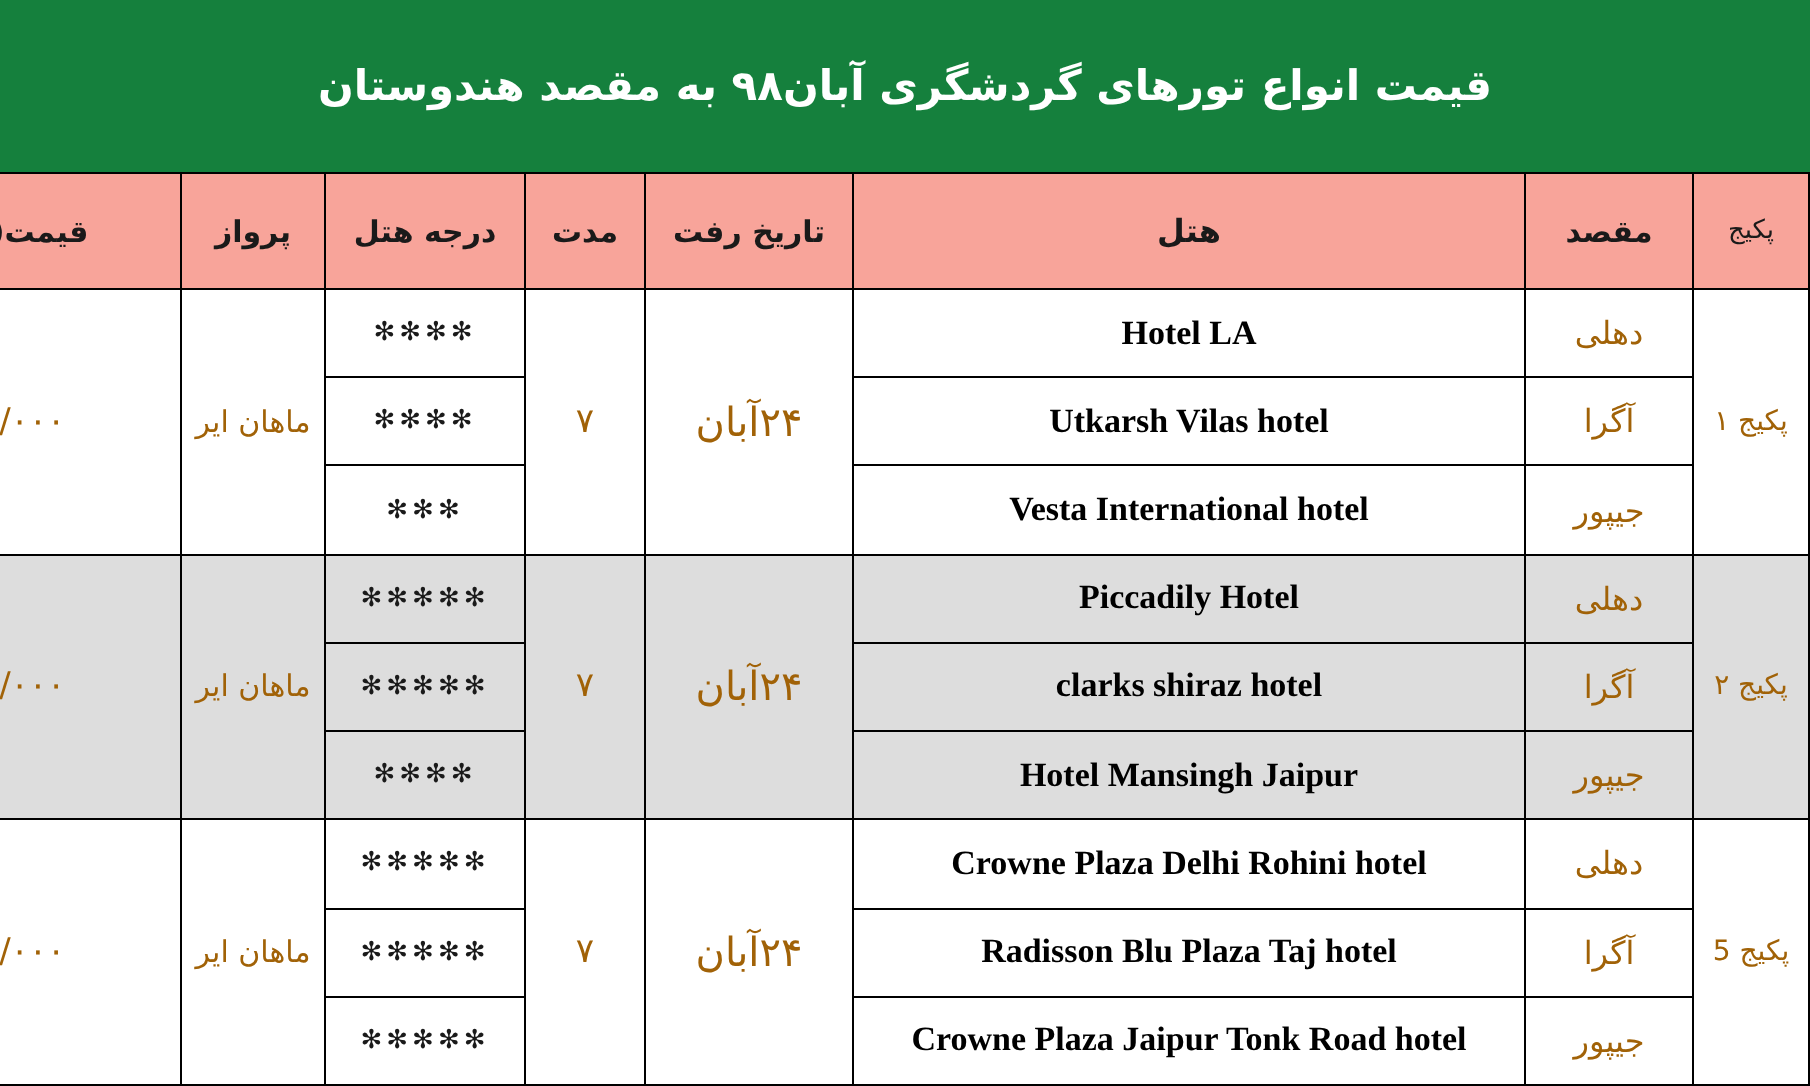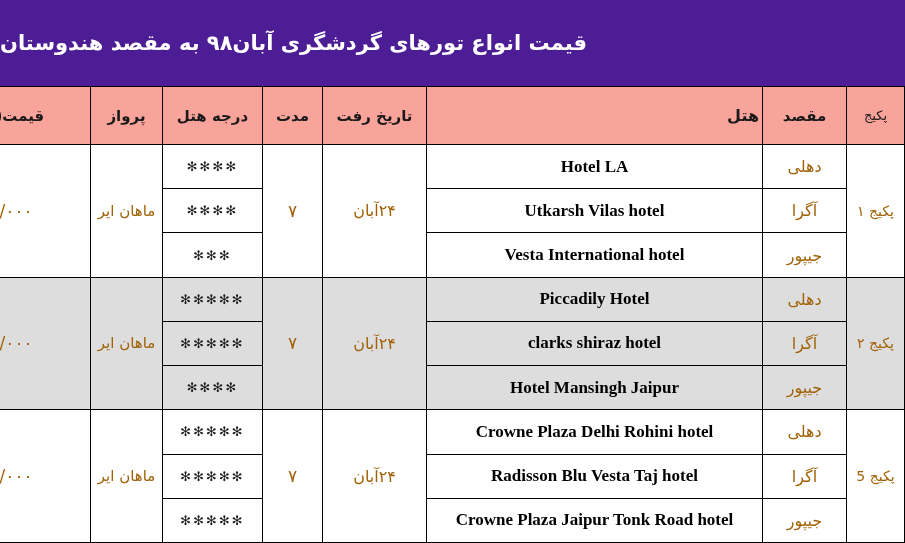--- a/index.html
+++ b/index.html
@@ -19,24 +19,24 @@
     box-sizing: border-box;
   }
 
   
   .banner {
     position: absolute;
     top: 0;
     right: 0;
     width: 905px;
     height: 86px;
-    background: #4c1d95;
+    background: #15803d;
     display: flex;
     align-items: center;
-    justify-content: flex-end;
+    justify-content: center;
     box-sizing: border-box;
   }
   .banner-title {
     color: #ffffff;
     font-size: 21px;
     font-weight: bold;
     letter-spacing: 0px;
     text-align: center;
     direction: rtl;
     font-family: "DejaVu Sans", "Liberation Sans", sans-serif;
@@ -73,21 +73,20 @@
     background: #f8a49a;
     color: #1a1a1a;
     font-size: 15px;
     font-weight: bold;
     height: 58px;
     border-color: #ffffff;
     border-top: 1px solid #f8a49a;
   }
   thead th.hotel-head {
     font-size: 16px;
-    text-align: right;
   }
   thead th.radif-head {
     font-size: 13px;
     font-weight: normal;
   }
 
   
   col.c-radif  { width: 58px; }
   col.c-maqsad { width: 84px; }
   col.c-hotel  { width: 336px; }
@@ -124,21 +123,21 @@
   }
   td.price-cell {
     font-size: 17px;
     letter-spacing: 1px;
   }
   td.flight-cell {
     font-size: 15px;
     margin-top: 12px;
   }
   td.date-cell {
-    font-size: 16px;
+    font-size: 20px;
   }
   td.modat-cell {
     font-size: 17px;
   }
   td.stars-cell {
     font-size: 13px;
     letter-spacing: 2px;
     color: #1a1a1a;
     font-family: "DejaVu Sans", sans-serif;
   }
@@ -263,21 +262,21 @@
             <td class="dest-cell">دهلی</td>
             <td class="hotel-cell">Crowne Plaza Delhi Rohini hotel</td>
             <td class="date-cell" rowspan="3">۲۴آبان</td>
             <td class="modat-cell" rowspan="3">۷</td>
             <td class="stars-cell">✻✻✻✻✻</td>
             <td class="flight-cell" rowspan="3">ماهان ایر</td>
             <td class="price-cell" rowspan="3">۸/۳۹۰/۰۰۰</td>
           </tr>
           <tr>
             <td class="dest-cell">آگرا</td>
-            <td class="hotel-cell">Radisson Blu Vesta Taj hotel</td>
+            <td class="hotel-cell">Radisson Blu Plaza Taj hotel</td>
             <td class="stars-cell">✻✻✻✻✻</td>
           </tr>
           <tr>
             <td class="dest-cell">جیپور</td>
             <td class="hotel-cell">Crowne Plaza Jaipur Tonk Road hotel</td>
             <td class="stars-cell">✻✻✻✻✻</td>
           </tr>
         </tbody>
     </table>
   </div>

